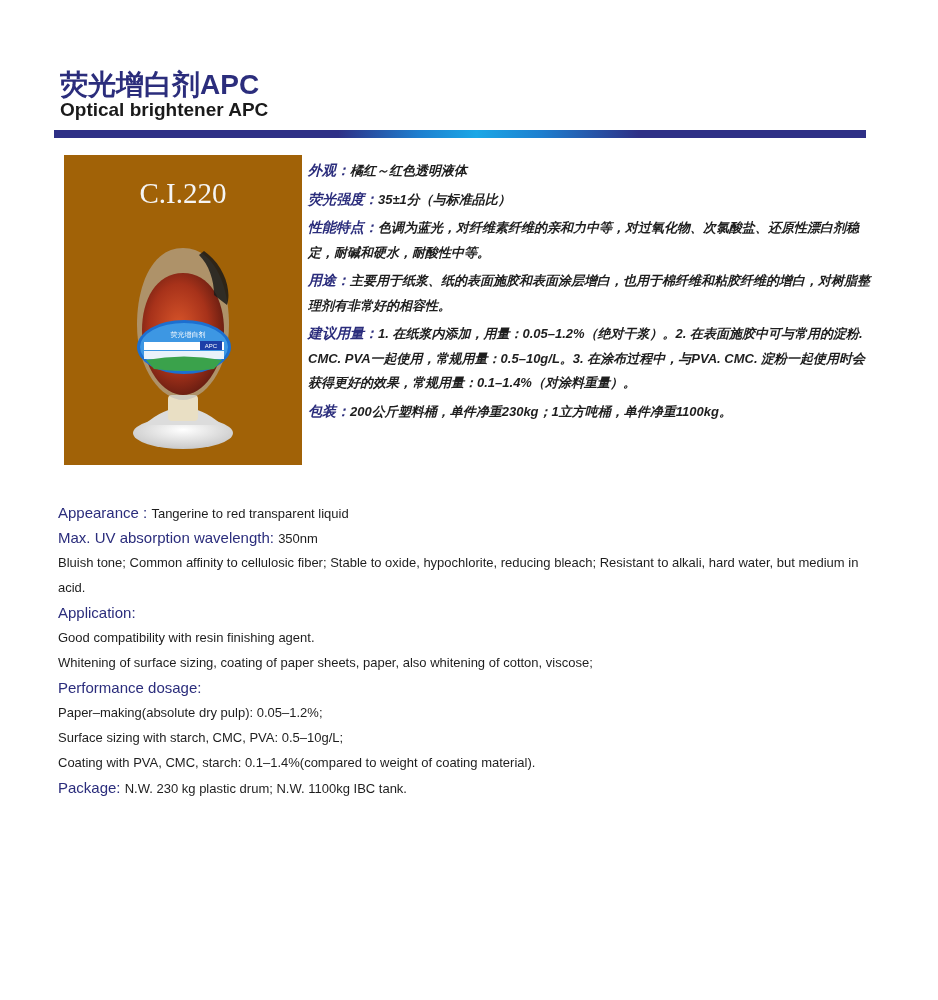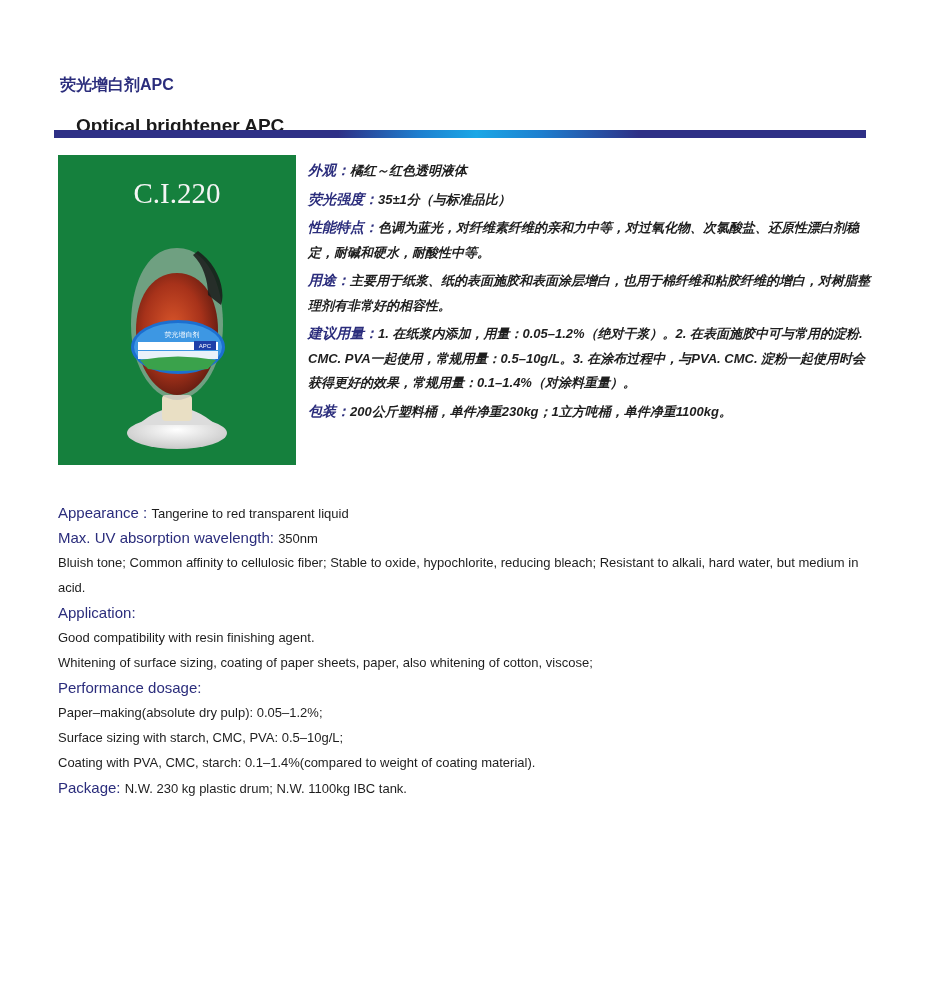--- a/index.html
+++ b/index.html
@@ -1,25 +1,25 @@
 <!DOCTYPE html>
 <html><head>
 <meta charset="utf-8">
 <style>
   html, body { margin: 0; padding: 0; background: #ffffff; }
   body { width: 938px; height: 1000px; position: relative; overflow: hidden;
          font-family: "Liberation Sans", "DejaVu Sans", sans-serif; color: #1a1a1a; }
-  .title-cn { position: absolute; left: 60px; top: 72px; font-size: 16px; font-weight: bold;
+  .title-cn { position: absolute; left: 60px; top: 72px; font-size: 28px; font-weight: bold;
               color: #2b2d7c; letter-spacing: 0px; margin: 0; line-height: 26px; text-align: center; }
   .title-en { position: absolute; left: 60px; top: 99px; font-size: 19px; color: #1a1a1a;
-              margin: 16px; line-height: 22px; }
+              margin: 0; line-height: 22px; }
   .rule { position: absolute; left: 54px; top: 130px; width: 812px; height: 8px;
           background: linear-gradient(to right, #2e3086 0%, #2e3086 35%, #1e7fcf 45%, #1aa7e6 52%, #1e7fcf 60%, #2e3086 72%, #2e3086 100%); }
-  .photo { position: absolute; left: 58px; top: 155px; width: 238px; height: 310px;
-           background: #15803d; overflow: hidden; }
+  .photo { position: absolute; left: 64px; top: 155px; width: 238px; height: 310px;
+           background: #a16207; overflow: hidden; }
   .photo-label { position: absolute; top: 22px; left: 0; width: 100%; text-align: center;
                  font-family: "Liberation Serif", "DejaVu Serif", serif; font-size: 29px;
                  color: #f4f4f4; }
   .cn-block { position: absolute; left: 308px; top: 158px; width: 564px; font-size: 13px;
               line-height: 24.5px; color: #1e1e1e; font-weight: bold; }
   .cn-block p { margin: 0 0 3px 0; font-style: italic; }
   .cn-label { color: #2b2d7c; font-size: 14px; }
   .en-block { position: absolute; left: 58px; top: 500px; width: 820px; font-size: 13px; color: #1e1e1e; }
   .en-line { margin: 0; line-height: 25px; height: 25px; white-space: nowrap; }
   .en-label { color: #2b2d7c; font-size: 15px; }

